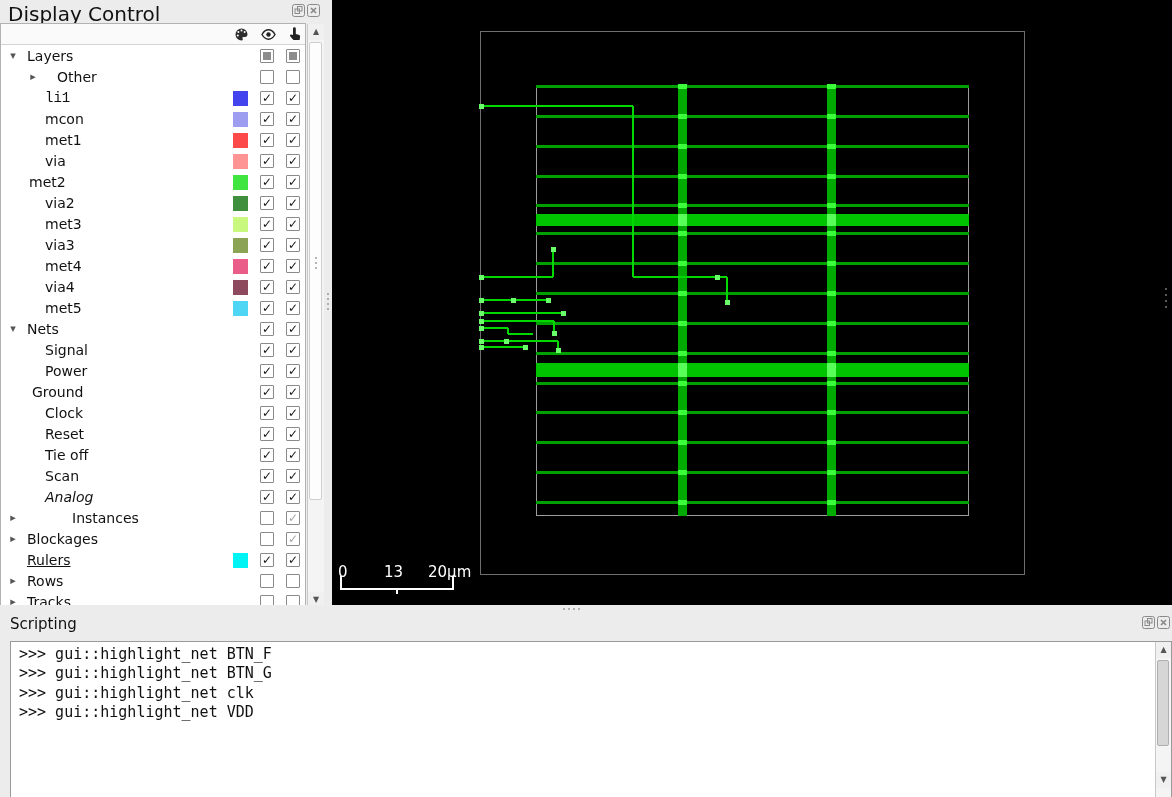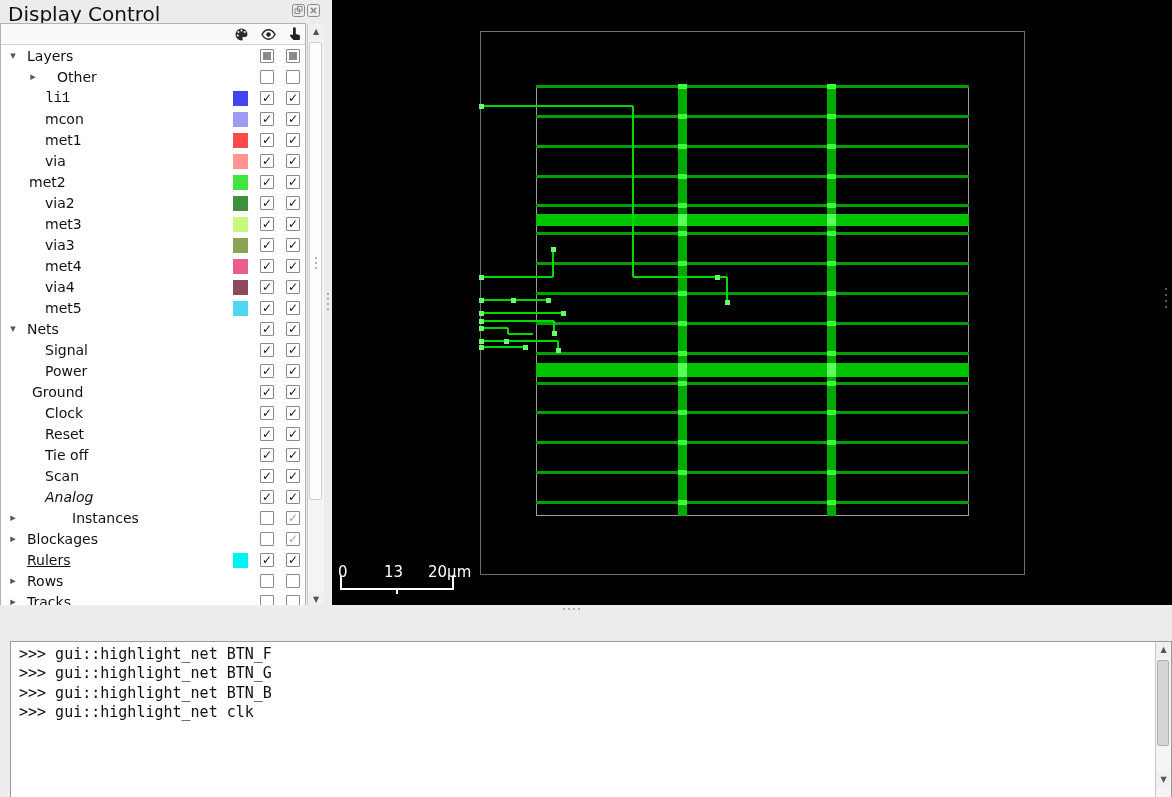--- a/index.html
+++ b/index.html
@@ -393,23 +393,37 @@
   <div class="h-splitter">
     <span class="grip-h">
         <i></i>
         <i></i>
         <i></i>
         <i></i>
       </span>
   </div>
 
   <section class="script-panel">
+    <div class="panel-titlebar" style="height:24px;">
+      <span class="script-title">Scripting</span>
+      <span class="titlebar-icons" style="right:2px; top:3px;">
+        <svg class="tb-icon" viewBox="0 0 13 13">
+          <rect x="0.5" y="0.5" width="12" height="12" rx="2" fill="none" stroke="#8a8a8a"></rect>
+          <rect x="3" y="5" width="4.5" height="4.5" fill="none" stroke="#8a8a8a"></rect>
+          <rect x="5.5" y="2.5" width="4.5" height="4.5" fill="none" stroke="#8a8a8a"></rect>
+        </svg>
+        <svg class="tb-icon" viewBox="0 0 13 13">
+          <rect x="0.5" y="0.5" width="12" height="12" rx="2" fill="none" stroke="#8a8a8a"></rect>
+          <path d="M4 4 L9 9 M9 4 L4 9" stroke="#8a8a8a" stroke-width="1.7" fill="none"></path>
+        </svg>
+      </span>
+    </div>
 
     <div class="console">
-      <div class="console-lines" id="console-lines"><div>&gt;&gt;&gt; gui::highlight_net BTN_F</div><div>&gt;&gt;&gt; gui::highlight_net BTN_G</div><div>&gt;&gt;&gt; gui::highlight_net BTN_B</div><div>&gt;&gt;&gt; gui::highlight_net clk</div></div>
+      <div class="console-lines" id="console-lines"><div>&gt;&gt;&gt; gui::highlight_net BTN_F</div><div>&gt;&gt;&gt; gui::highlight_net BTN_G</div><div>&gt;&gt;&gt; gui::highlight_net clk</div><div>&gt;&gt;&gt; gui::highlight_net VDD</div></div>
       <div class="vscroll" style="right:0; top:0; width:16px; height:156px;">
         <div class="vs-btn" style="top:0;">▲</div>
         <div class="vs-thumb" style="top:18px; width:12px; height:86px; background:#d6d6d6; border-color:#b0b0b0;"></div>
         <div class="vs-btn" style="top:130px;">▼</div>
       </div>
     </div>
   </section>
 
 </div>
 

